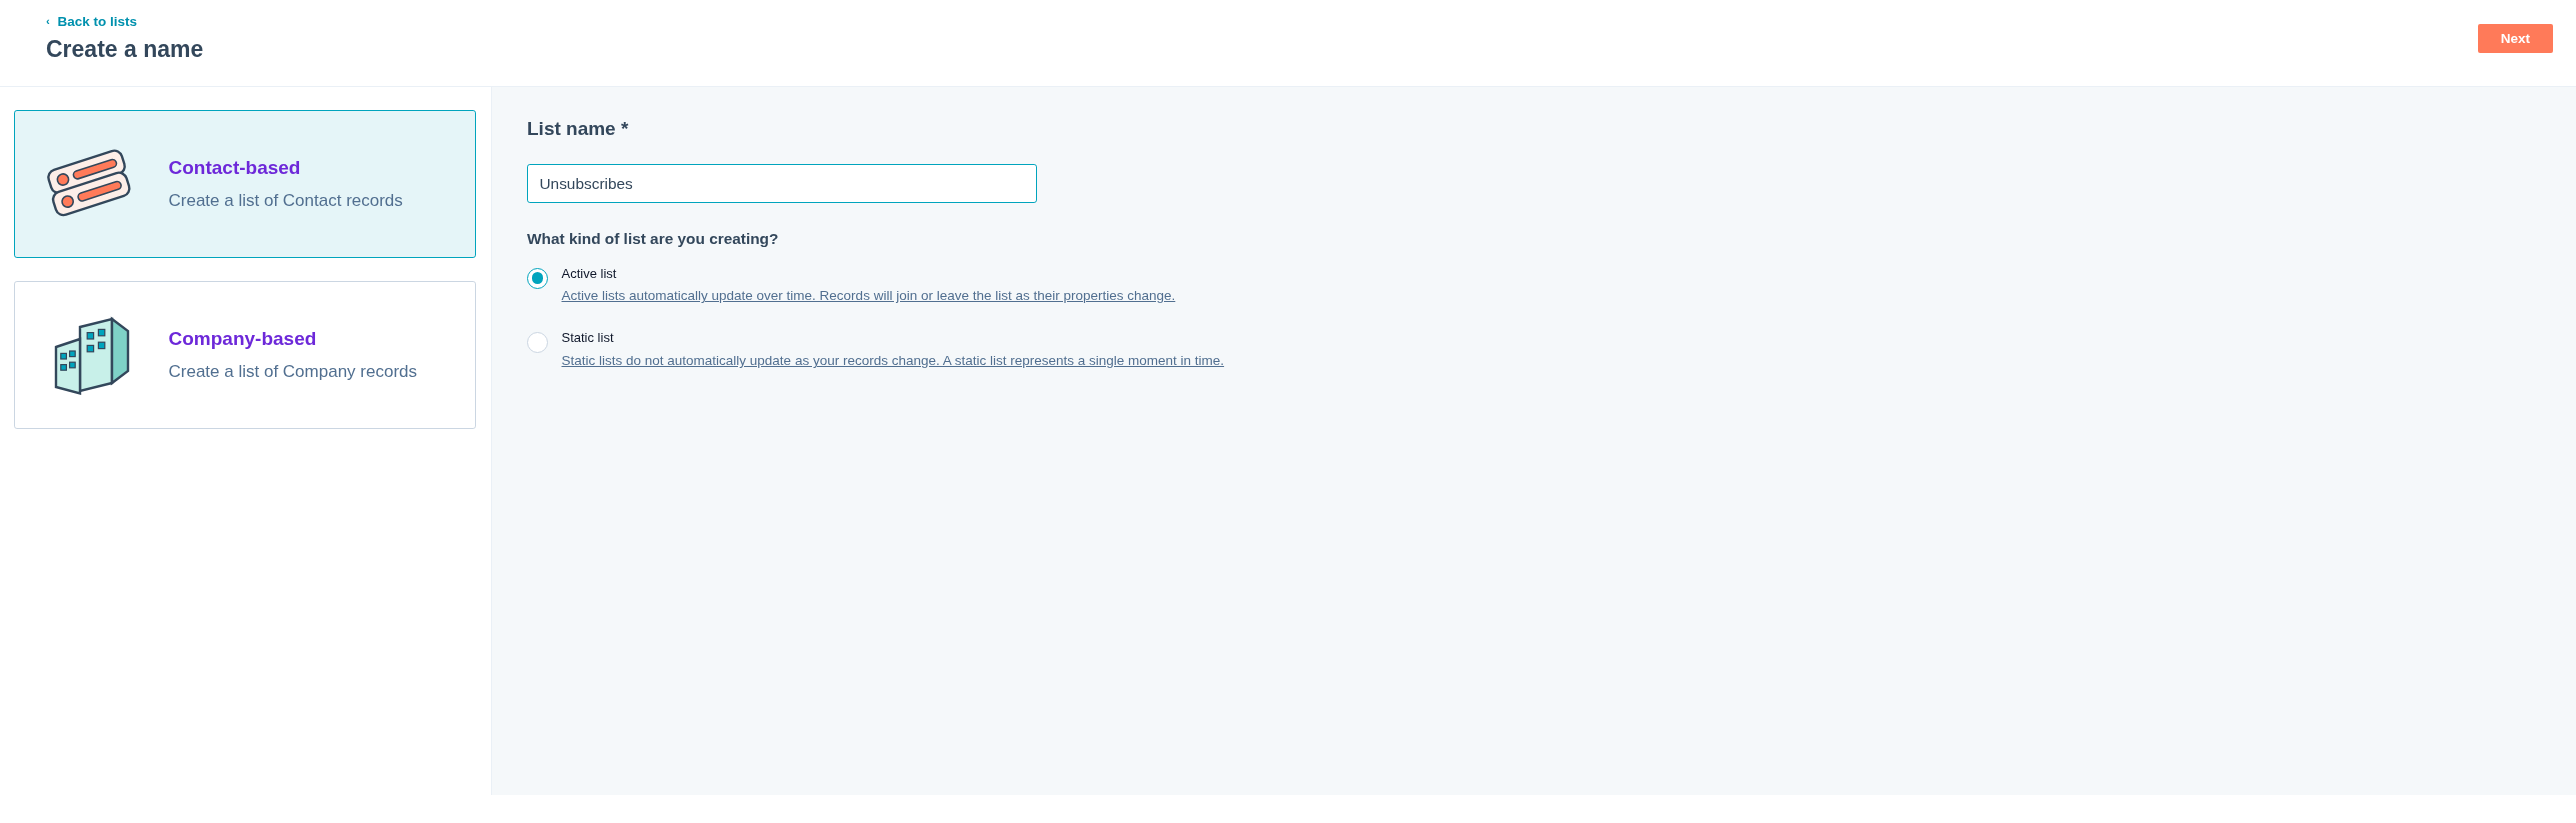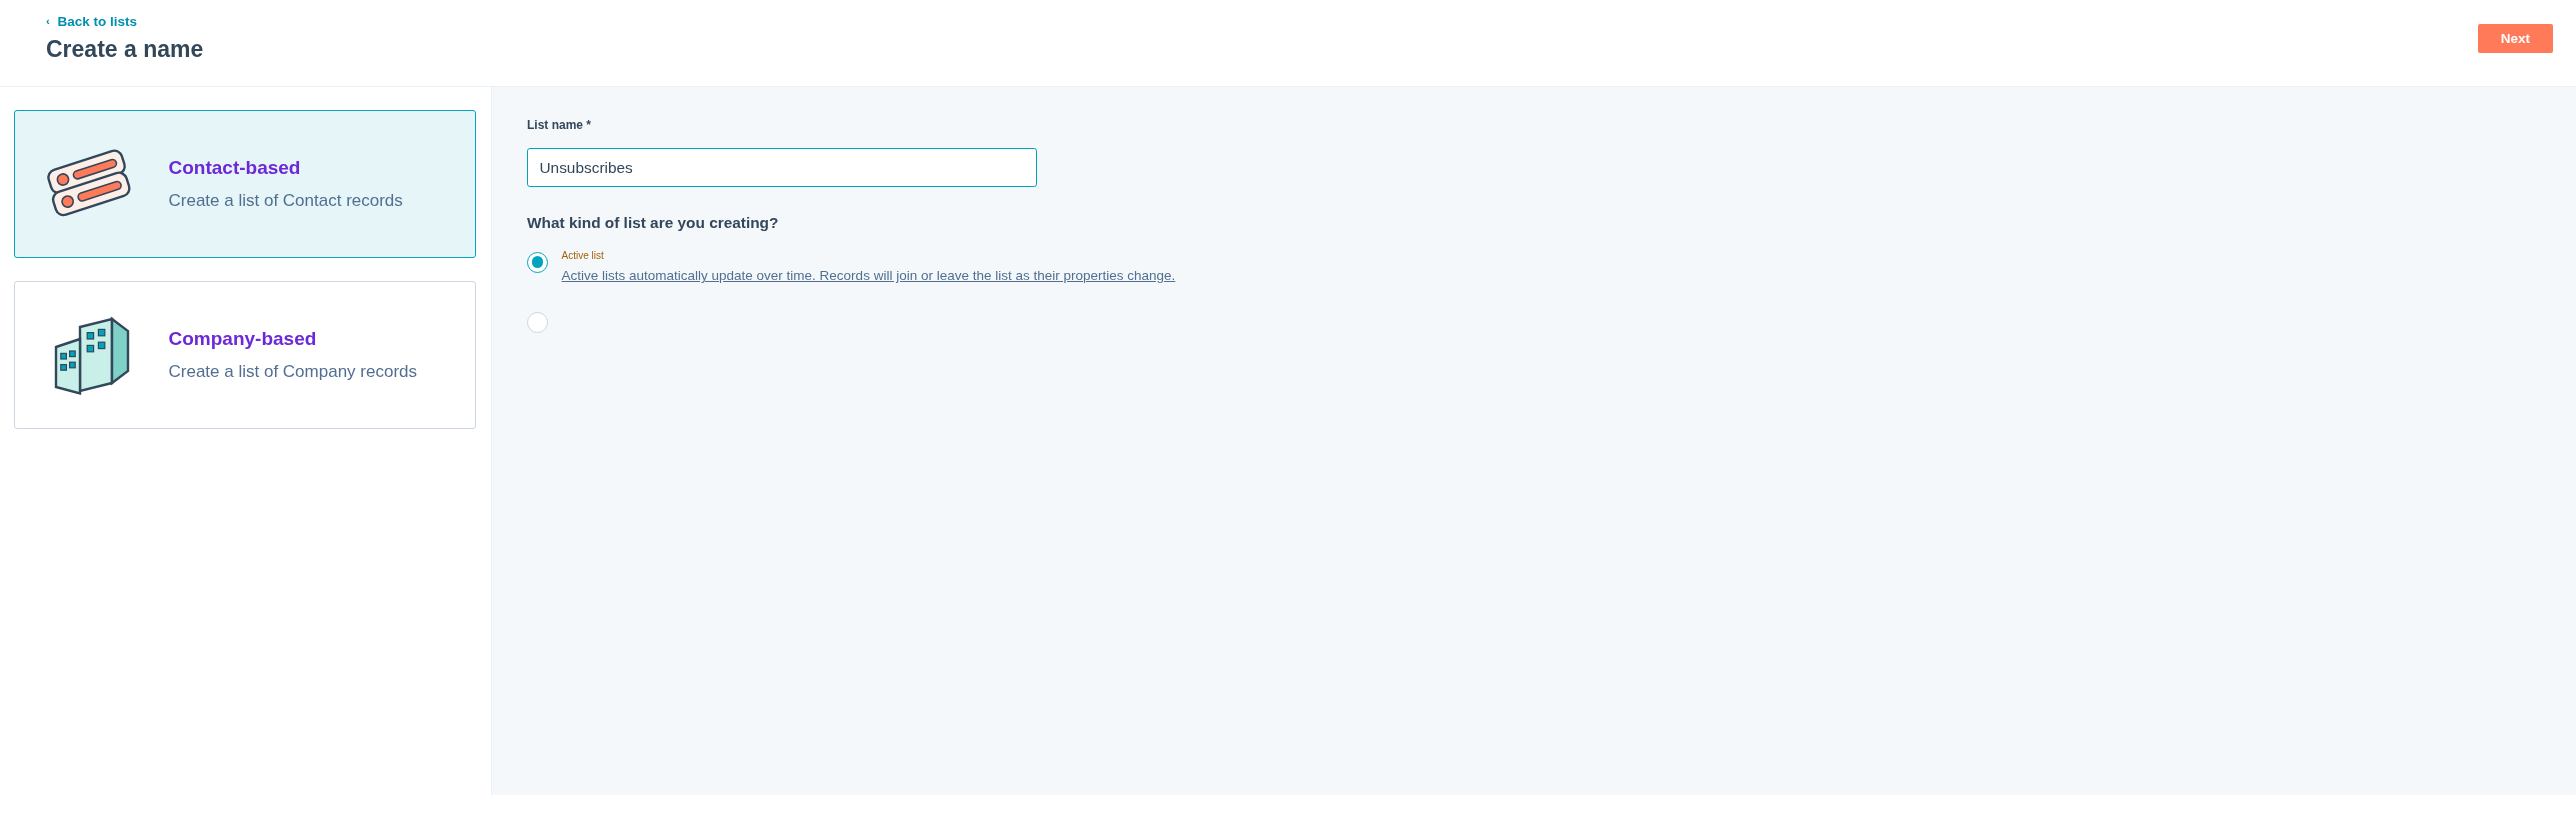--- a/index.html
+++ b/index.html
@@ -11,28 +11,28 @@
     .page-title { font-size: 23px; font-weight: 600; color: #33475b; }
     .next-btn { background: #ff7a59; color: #fff; border: none; padding: 7px 23px; border-radius: 2px; font-size: 13.5px; font-weight: 600; cursor: pointer; }
     .main-area { display: flex; min-height: calc(100vh - 115px); }
     .left-panel { width: 492px; padding: 23px 15.4px 23px 13.5px; border-right: 1px solid #eaf0f6; background:#fff; }
     .right-panel { flex: 1; padding: 31px 35px; background: #f5f8fa; }
     .card { border: 1px solid #cbd6e2; border-radius: 2.9px; padding: 23px 19px 23px 23px; display: flex; align-items: center; gap: 31px; margin-bottom: 23px; cursor: pointer; background:#fff; }
     .card-selected { border: 1.9px solid #00a4bd; background: #e5f5f8; }
     .card-icon-wrap { width: 100px; height: 100px; display: flex; align-items: center; justify-content: center; flex: 0 0 100px; }
     .card-text h3 { font-size: 19px; font-weight: 700; color: #6d28d9; margin-bottom: 11.5px; }
     .card-text p { font-size: 17px; color: #516f90; }
-    .field-label { font-size: 12px; font-weight: 600; color: #33475b; margin-bottom: 16px; display: block; }
+    .field-label { font-size: 19px; font-weight: 600; color: #33475b; margin-bottom: 24px; display: block; }
     .text-input { display: block; width: 100%; max-width: 510px; padding: 9.6px 11.5px; font-size: 15.4px; border: 1.9px solid #00a4bd; border-radius: 2.9px; background: #fff; color: #33475b; outline: none; margin-bottom: 27px; }
     .section-heading { font-size: 15.4px; font-weight: 700; color: #33475b; margin-bottom: 17.3px; }
     .radio-row { display: flex; align-items: flex-start; gap: 13.5px; margin-bottom: 27px; }
     .radio-outer { width: 21px; height: 21px; border-radius: 50%; border: 1.9px solid #00a4bd; display: flex; align-items: center; justify-content: center; flex: 0 0 21px; cursor: pointer; background: #fff; margin-top: 1.9px; }
     .radio-outer-off { border-color: #cbd6e2; }
     .radio-inner { width: 11.5px; height: 11.5px; border-radius: 50%; background: #00a4bd; }
-    .radio-label { font-size: 10px; color: #a16207; margin-bottom: 7.7px; }
+    .radio-label { font-size: 13px; color: #0f172a; margin-bottom: 7.7px; }
     .radio-desc { font-size: 13.5px; color: #516f90; text-decoration: underline; }
   </style>
 </head>
 <body>
 
 <div class="header-bar">
   <div class="header-left">
     <a class="back-link">
       <span class="back-link-chevron">‹</span>
       <span>Back to lists</span>
@@ -101,16 +101,20 @@
         <span class="radio-inner"></span>
       </span>
       <div>
         <div class="radio-label">Active list</div>
         <div class="radio-desc">Active lists automatically update over time. Records will join or leave the list as their properties change.</div>
       </div>
     </div>
 
     <div class="radio-row">
       <span class="radio-outer radio-outer-off"></span>
+      <div>
+        <div class="radio-label">Static list</div>
+        <div class="radio-desc">Static lists do not automatically update as your records change. A static list represents a single moment in time.</div>
+      </div>
     </div>
   </div>
 </div>
 
 
 </body></html>

